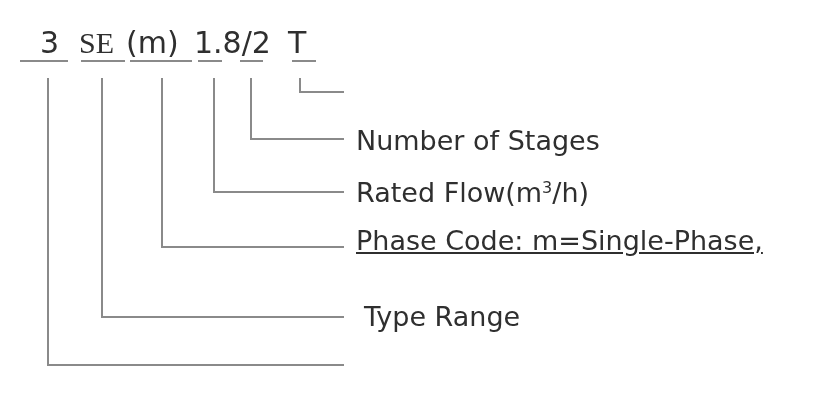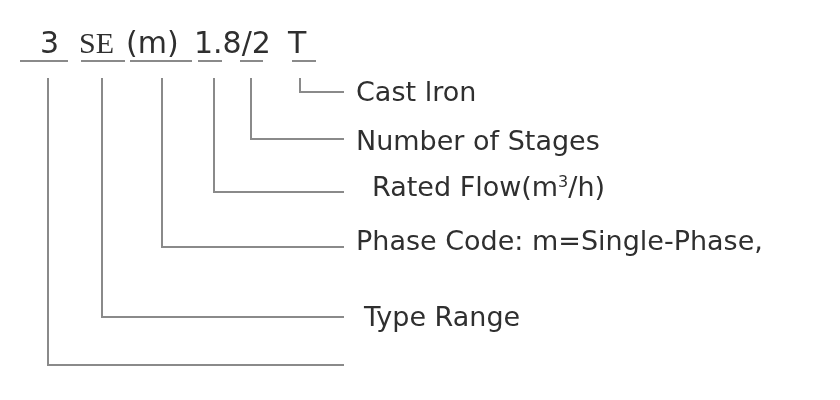--- a/index.html
+++ b/index.html
@@ -65,22 +65,22 @@
   
   .label {
     position: absolute;
     left: 356px;
     font-size: 27px;
     line-height: 27px;
     white-space: nowrap;
   }
   .l-cast  { top: 78px; }
   .l-stage { top: 127px; text-align: right; }
-  .l-flow  { top: 173px; margin-left: 16px; }
-  .l-phase { top: 226px; line-height: 30px; }
+  .l-flow  { top: 179px; }
+  .l-phase { top: 226px; line-height: 30px; text-decoration: underline; }
   .l-type  { top: 303px; margin-left: 8px; }
   .l-min   { top: 350px; }
   .sup {
     font-size: 16px;
     vertical-align: 9px;
     line-height: 0;
   }
 </style>
 </head>
 <body>
@@ -107,21 +107,20 @@
   <div class="vl v5"></div>
   <div class="vl v6"></div>
 
   <div class="hl h1"></div>
   <div class="hl h2"></div>
   <div class="hl h3"></div>
   <div class="hl h4"></div>
   <div class="hl h5"></div>
   <div class="hl h6"></div>
 
-  <div class="label l-cast">Cast lron</div>
   <div class="label l-stage">Number of Stages</div>
 
   <div class="label l-flow">
     <span>Rated Flow(m</span><span class="sup">3</span><span>/h)</span>
   </div>
 
   <div class="label l-phase">
     <div>Phase Code: m=Single-Phase,</div>
   </div>
 

